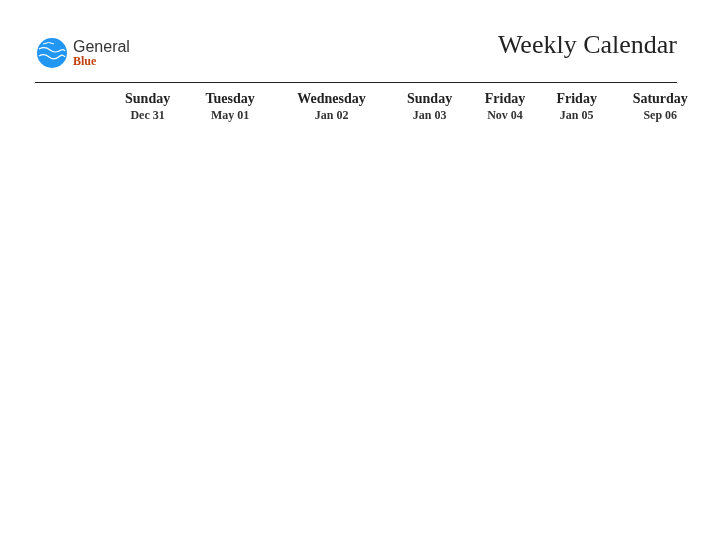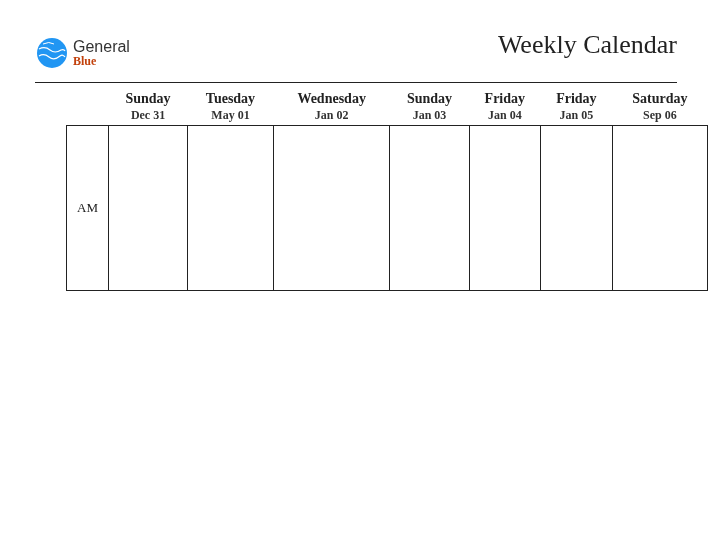--- a/index.html
+++ b/index.html
@@ -131,35 +131,25 @@
     <th class="day-header">
       <div class="day-name">Wednesday</div>
       <div class="day-date">Jan 02</div>
     </th>
     <th class="day-header">
       <div class="day-name">Sunday</div>
       <div class="day-date">Jan 03</div>
     </th>
     <th class="day-header">
       <div class="day-name">Friday</div>
-      <div class="day-date">Jan 04</div>
+      <div class="day-date">Nov 04</div>
     </th>
     <th class="day-header">
       <div class="day-name">Friday</div>
       <div class="day-date">Jan 05</div>
     </th>
     <th class="day-header">
       <div class="day-name">Saturday</div>
       <div class="day-date">Sep 06</div>
     </th>
   </tr>
-  <tr>
-    <td class="time-label">AM</td>
-    <td class="cell"></td>
-    <td class="cell"></td>
-    <td class="cell"></td>
-    <td class="cell"></td>
-    <td class="cell"></td>
-    <td class="cell"></td>
-    <td class="cell"></td>
-  </tr>
 </tbody>
   </table>
 
 </body></html>

